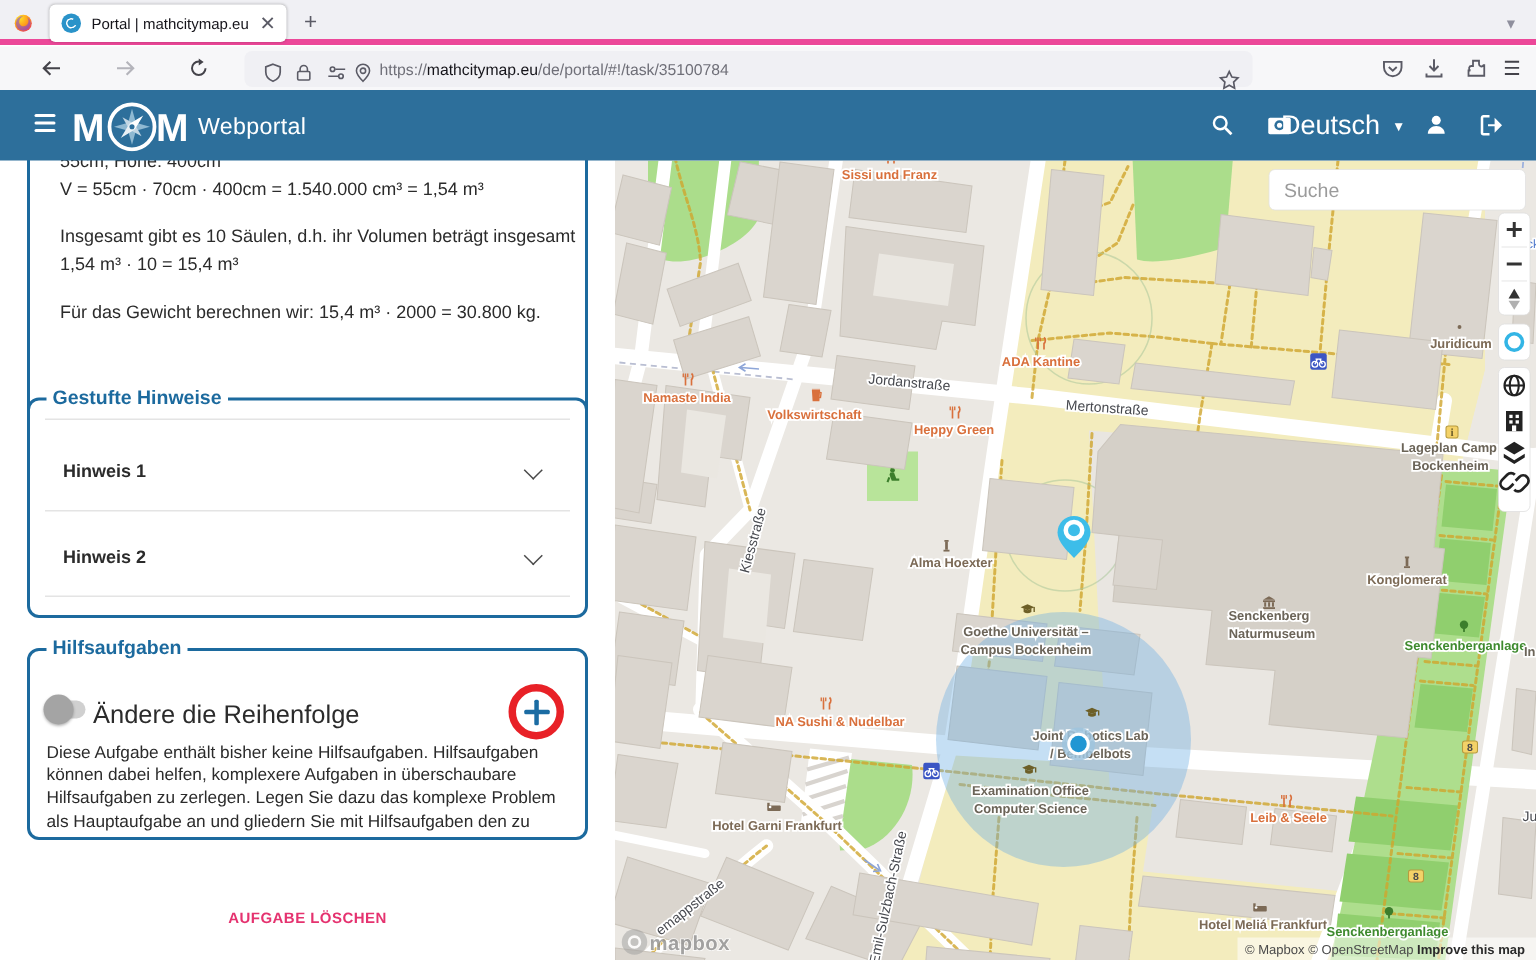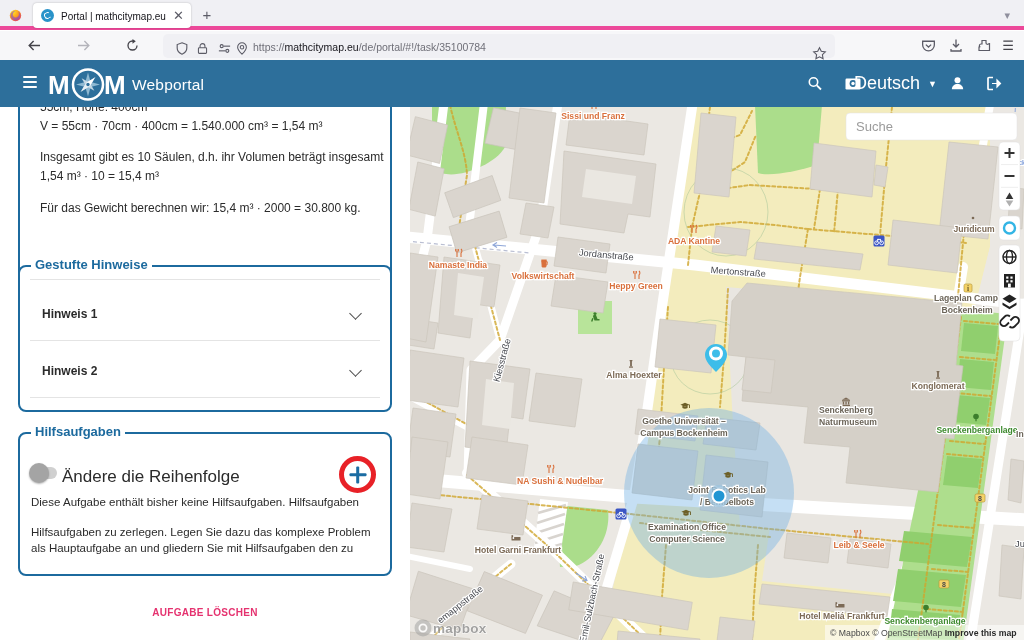--- a/index.html
+++ b/index.html
@@ -35,21 +35,21 @@
   
   #panel { position:absolute; left:0; top:107px; width:410px; height:533px; background:#fff; }
   .card { position:absolute; left:18px; width:374px; border:2px solid #1c6a9e; border-radius:8px; background:#fff; }
   .legend { position:absolute; top:-10px; left:11px; background:#fff; padding:0 4px; color:#1c6a9e; font-weight:bold; font-size:13px; }
   #card1 { top:-20px; height:263px; }
   #card1 .txt { position:absolute; left:20px; font-size:12px; color:#2b2b2b; white-space:nowrap; }
   #card2 { top:158px; height:147px; }
   .hline { position:absolute; left:10px; right:10px; height:1px; background:#e4e4e4; }
   .hinweis { position:absolute; left:22px; font-weight:bold; font-size:12px; color:#2b2b2b; }
   .chev { position:absolute; right:30px; width:9px; height:9px; border-right:1.8px solid #4a4a4a; border-bottom:1.8px solid #4a4a4a; transform:rotate(45deg); }
-  #card3 { top:325px; height:144px; }
+  #card3 { top:325px; height:128px; }
   #toggle-track { position:absolute; left:12px; top:33px; width:25px; height:12px; background:#d0d0d0; border-radius:6px; }
   #toggle-knob { position:absolute; left:9px; top:29px; width:20px; height:20px; background:#a4a4a4; border-radius:50%; box-shadow:0 1px 2px rgba(0,0,0,.3); }
   #toggle-label { position:absolute; left:42px; top:33px; font-size:17px; color:#2b2b2b; }
   #addbtn { position:absolute; right:14px; top:22px; width:37px; height:37px; border-radius:50%; border:5.5px solid #e82127; background:#fff; }
   #card3 .pl { position:absolute; left:11px; font-size:11.5px; color:#2b2b2b; white-space:nowrap; }
   #delete { position:absolute; left:0; top:500px; width:410px; text-align:center; color:#e5326f; font-weight:bold; font-size:10px; letter-spacing:.3px; }
 
   
   #map { position:absolute; left:410px; top:107px; width:614px; height:556px; overflow:hidden; background:#ebe8e4; }
 </style>
@@ -196,20 +196,21 @@
     <div class="card" id="card3">
       <div class="legend">Hilfsaufgaben</div>
       <div id="toggle-track"></div>
       <div id="toggle-knob"></div>
       <div id="toggle-label">Ändere die Reihenfolge</div>
       <div id="addbtn">
           <div class="pbar" style="position:absolute;left:50%;top:50%;width:17px;height:3.6px;transform:translate(-50%,-50%);background:#1b6ca3;border-radius:1px"></div>
           <div class="pbar" style="position:absolute;left:50%;top:50%;width:3.6px;height:17px;transform:translate(-50%,-50%);background:#1b6ca3;border-radius:1px"></div>
         </div>
       <div class="pl" style="top:62px">Diese Aufgabe enthält bisher keine Hilfsaufgaben. Hilfsaufgaben</div>
+      <div class="pl" style="top:77px">können dabei helfen, komplexere Aufgaben in überschaubare</div>
       <div class="pl" style="top:92px">Hilfsaufgaben zu zerlegen. Legen Sie dazu das komplexe Problem</div>
       <div class="pl" style="top:108px">als Hauptaufgabe an und gliedern Sie mit Hilfsaufgaben den zu</div>
     </div>
     <div id="delete">AUFGABE LÖSCHEN</div>
   </div>
 
   <div id="map">
     <svg id="mapsvg" width="614" height="533" viewBox="0 0 614 533">
       <defs>
         <g id="rico">

